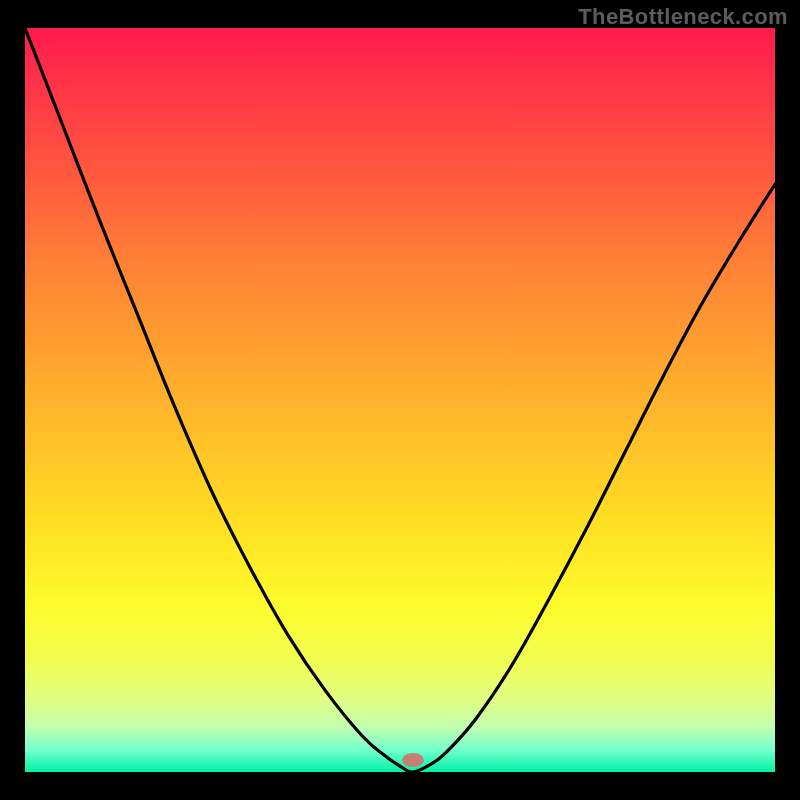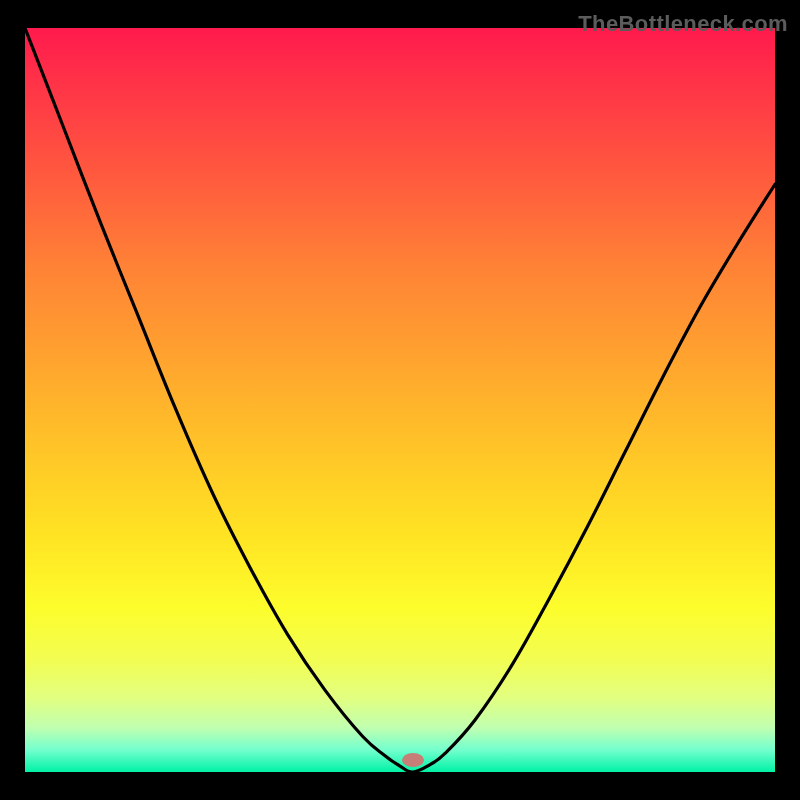--- a/index.html
+++ b/index.html
@@ -12,21 +12,21 @@
     font-family: Arial, Helvetica, sans-serif;
   }
   .frame {
     position: relative;
     width: 800px;
     height: 800px;
     background: #000;
   }
   .watermark {
     position: absolute;
-    top: 11px;
+    top: 4px;
     right: 12px;
     color: #5c5c5c;
     font-size: 22px;
     font-weight: 600;
     letter-spacing: 0.4px;
     z-index: 5;
     user-select: none;
   }
   .plot-area {
     position: absolute;

